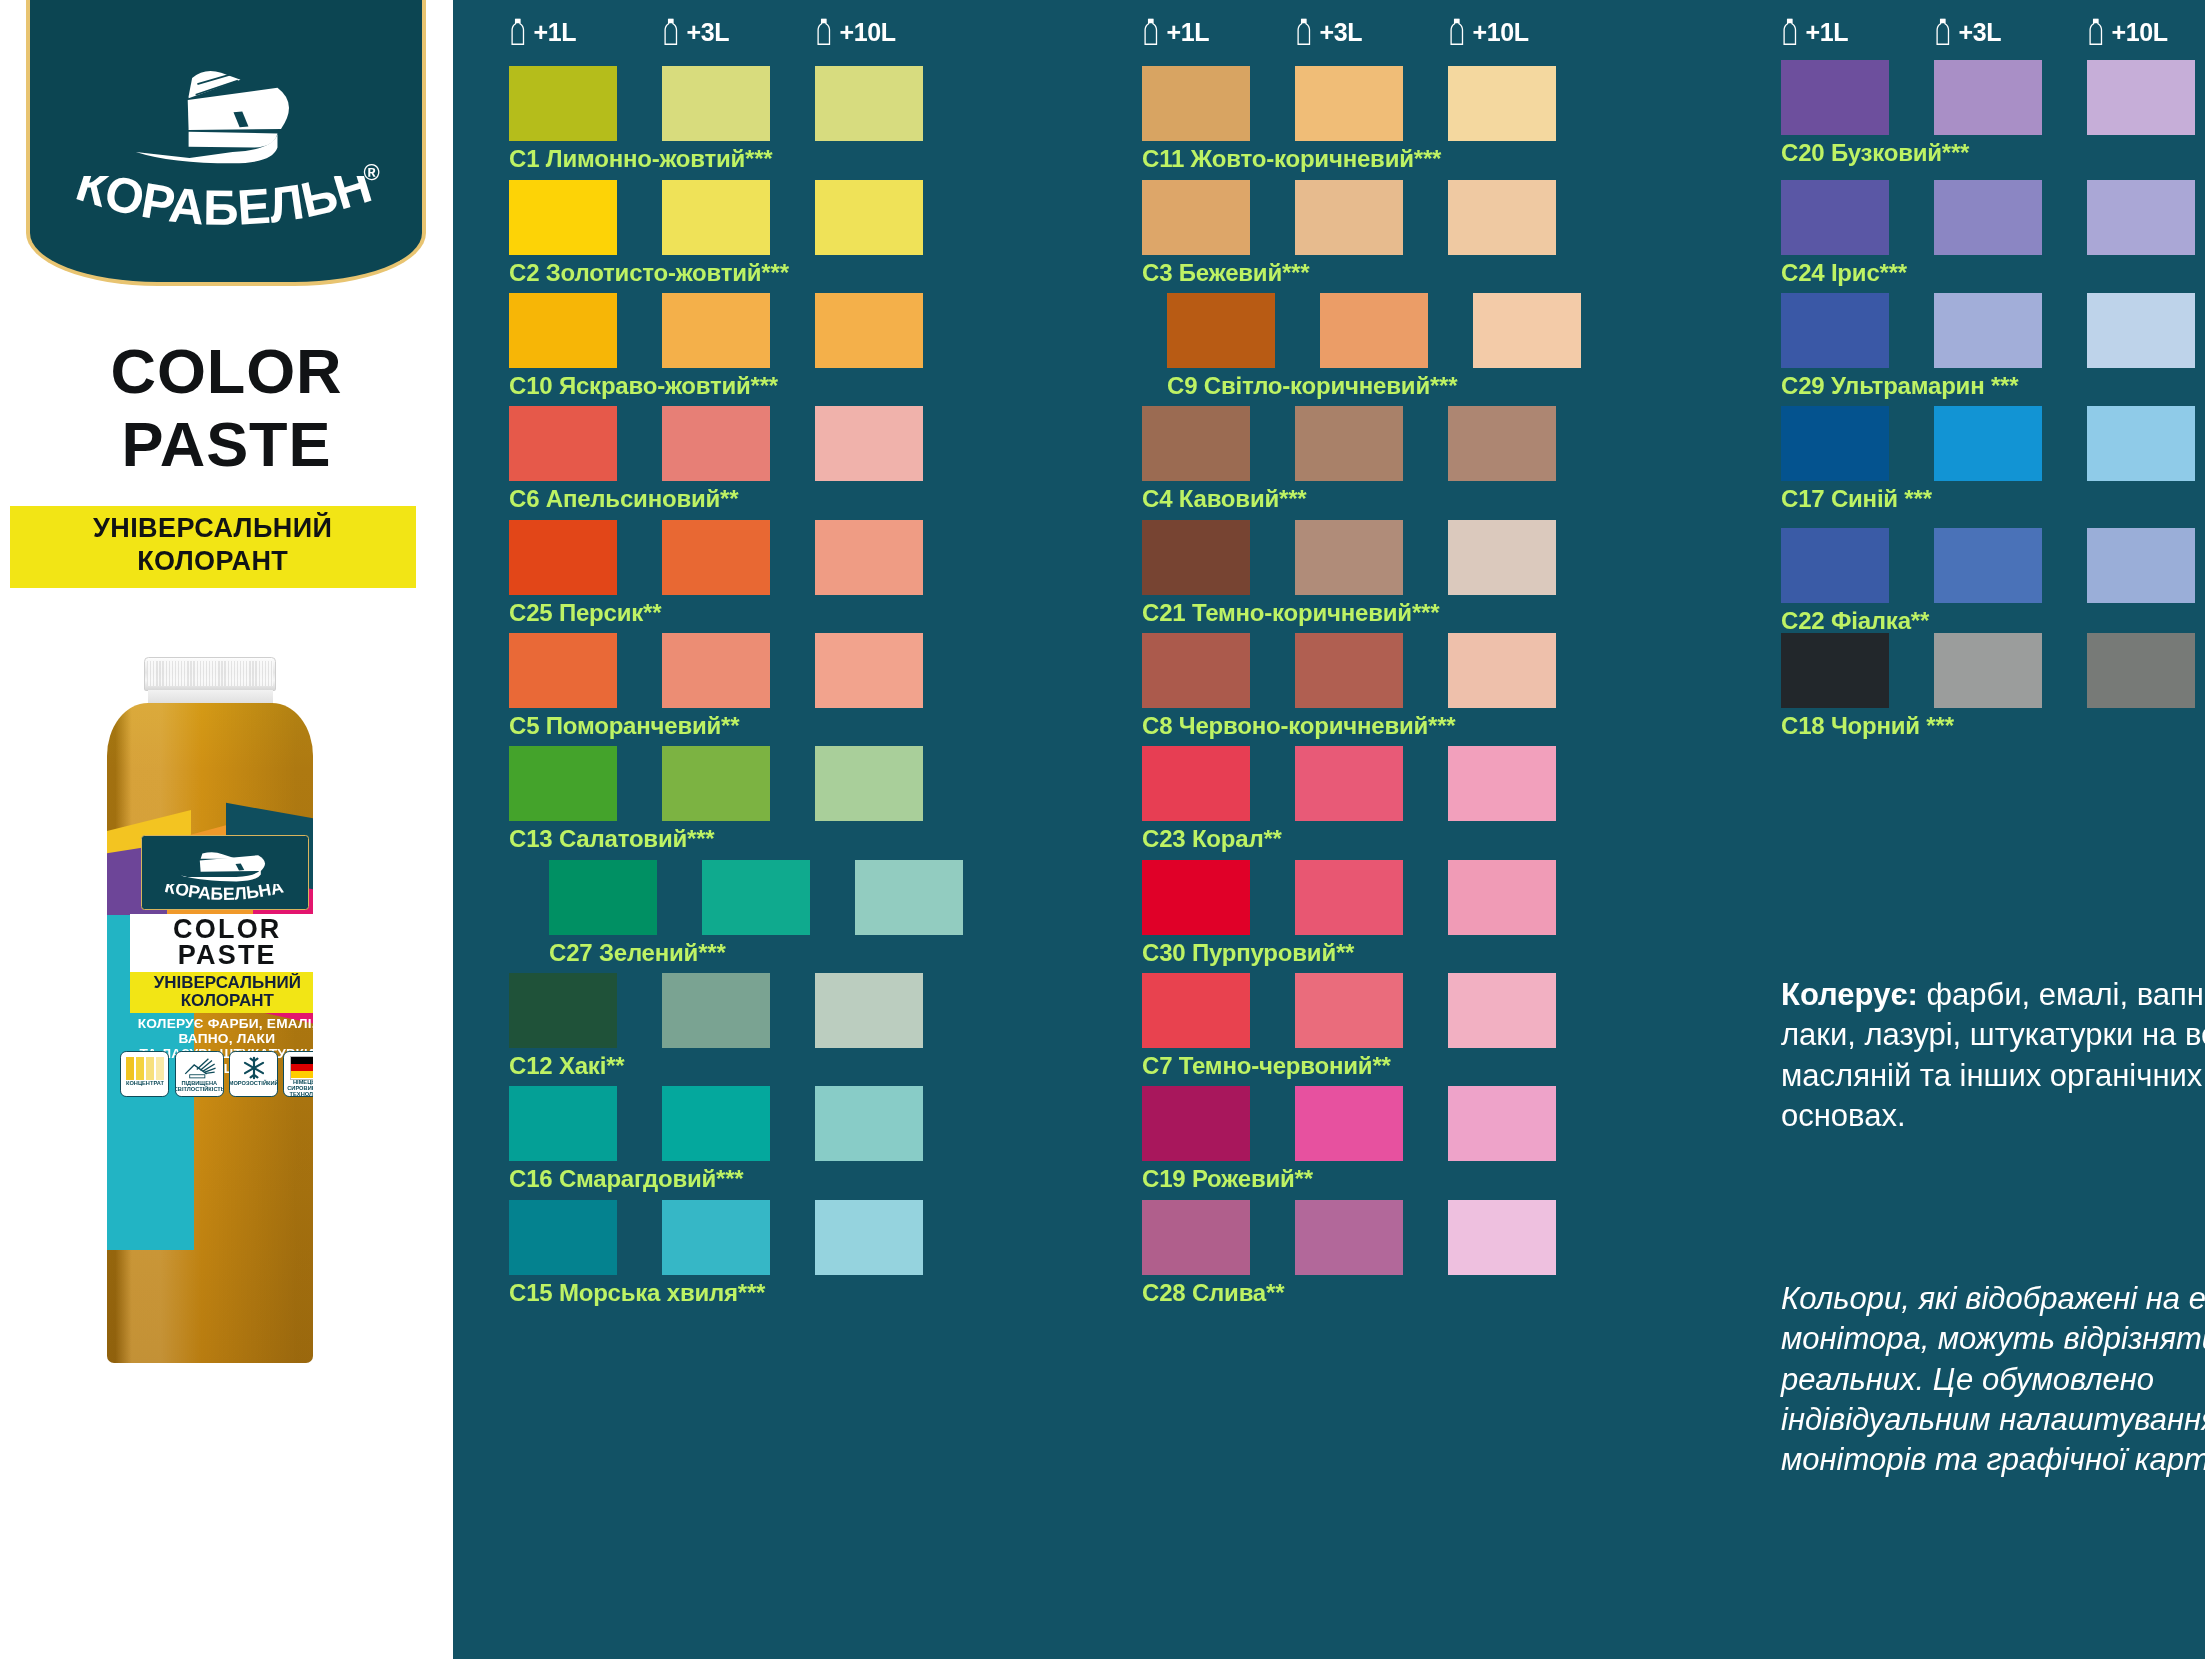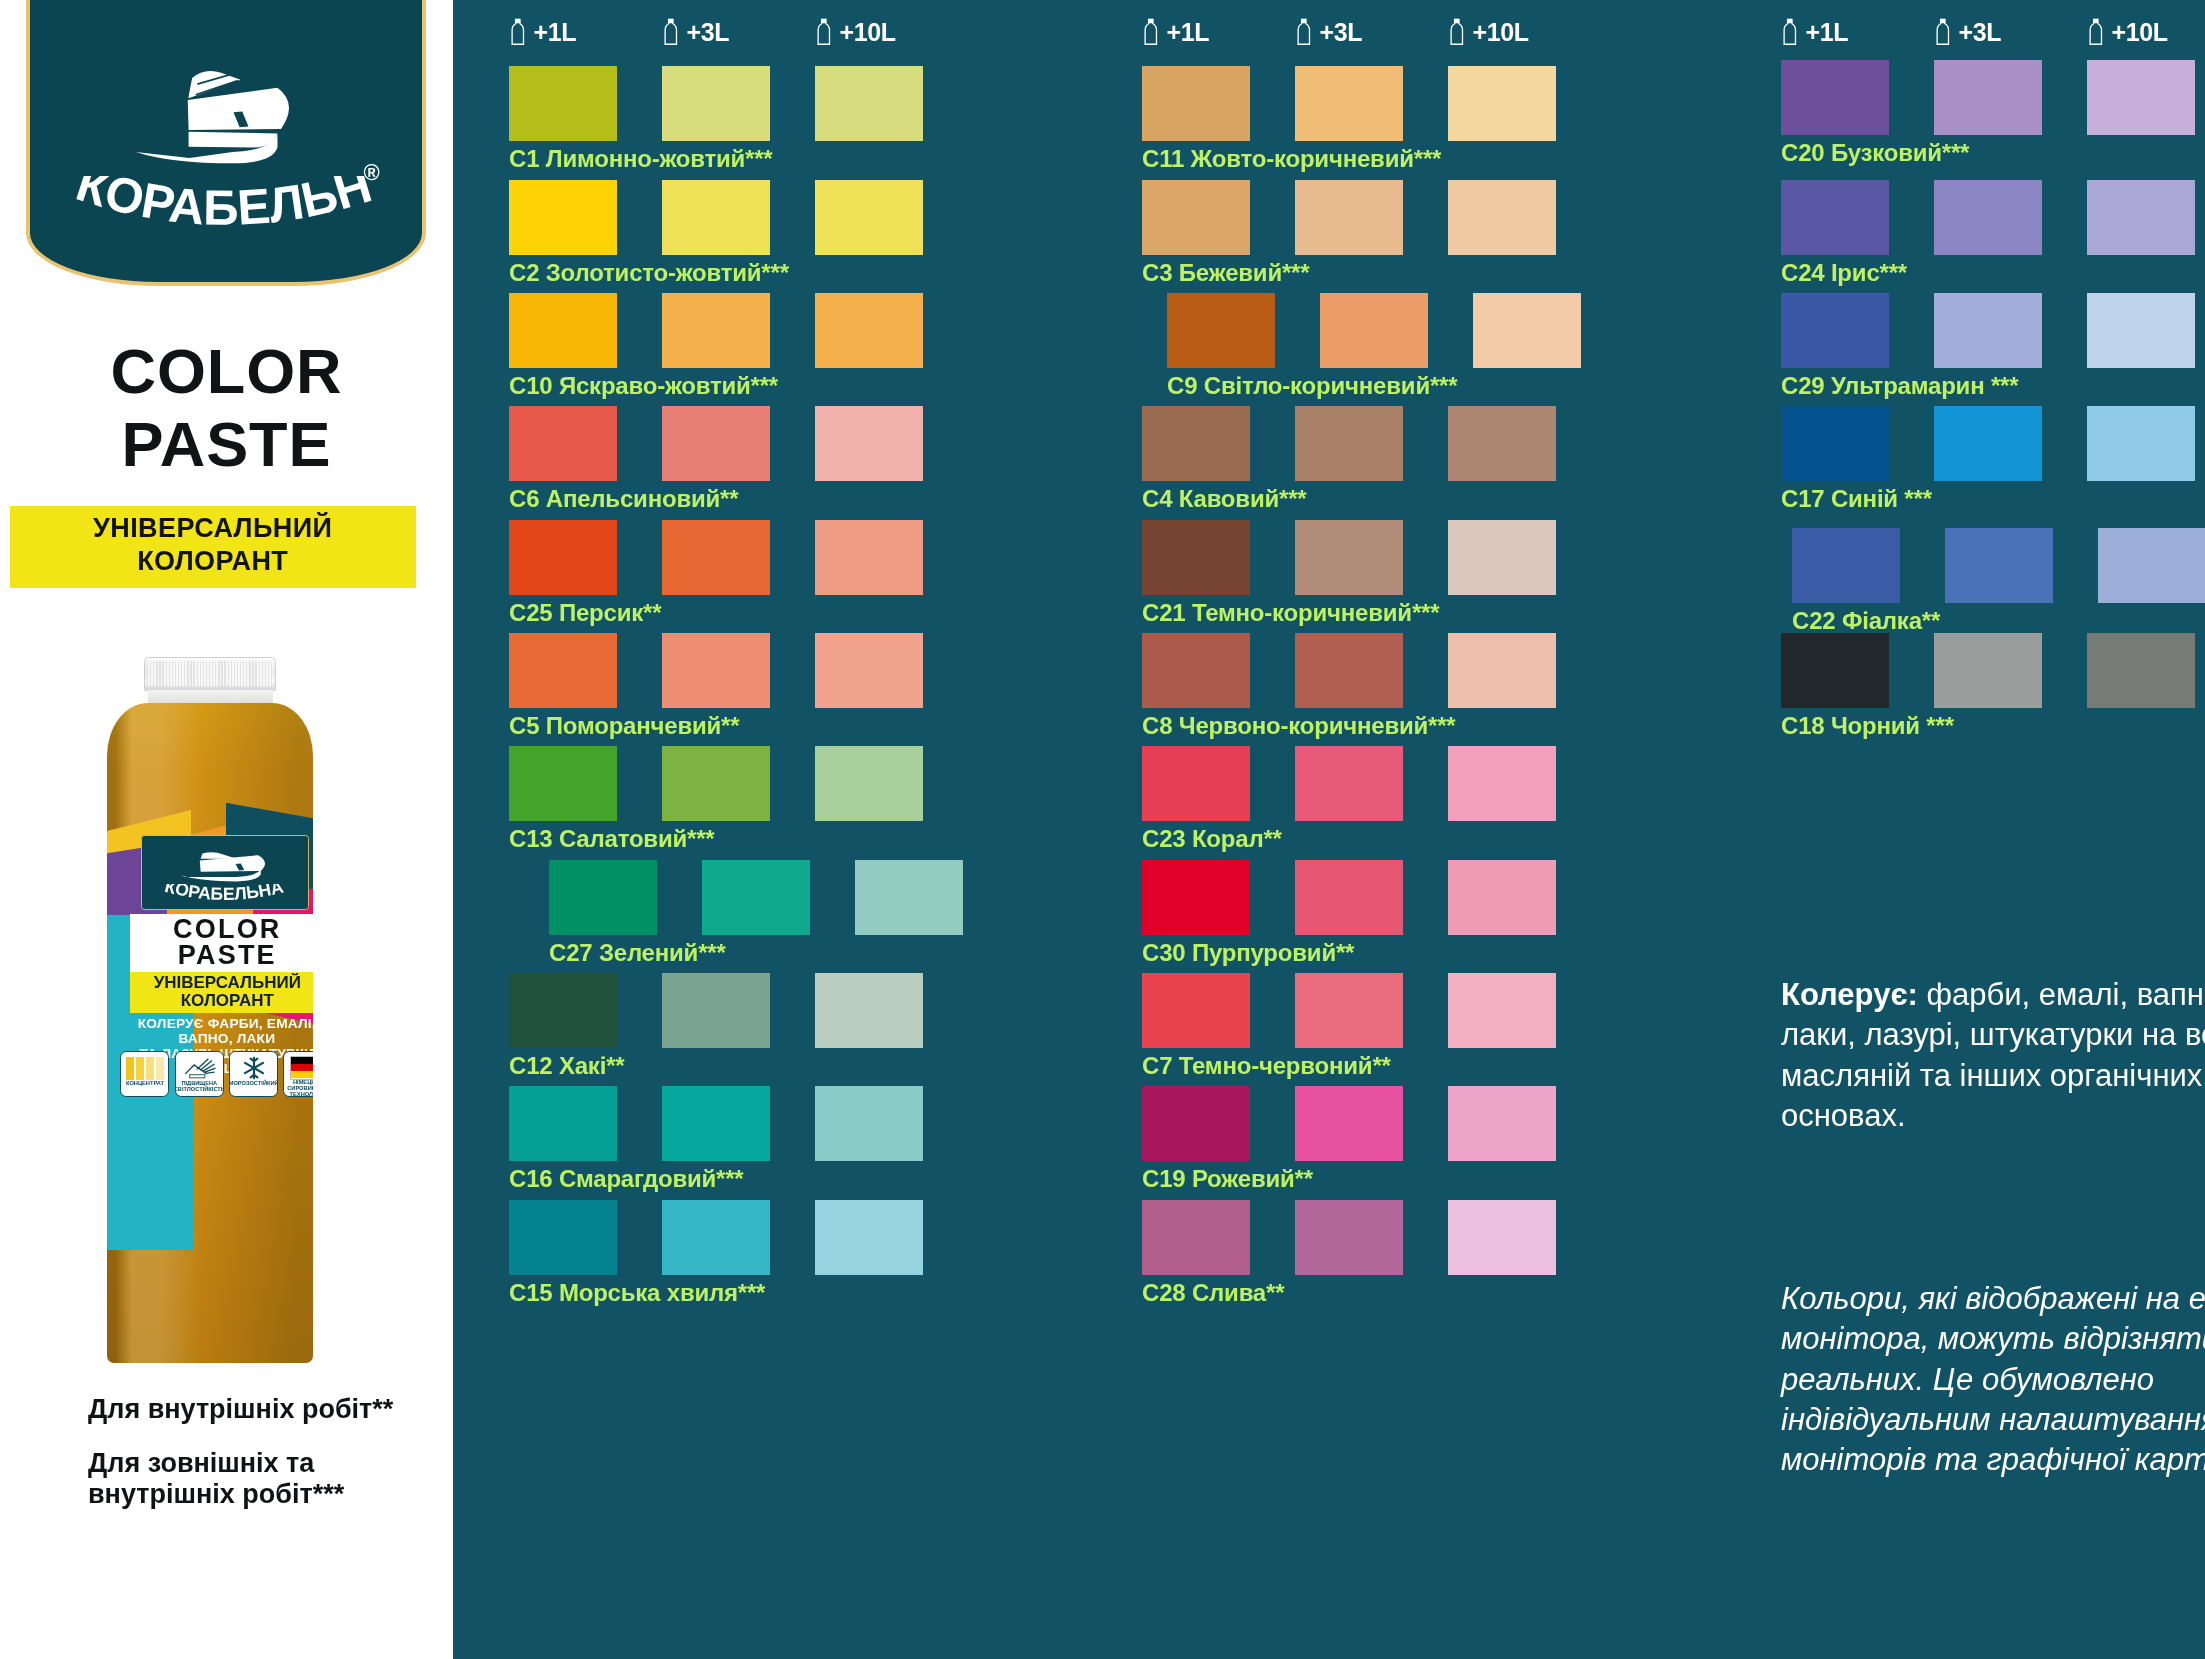--- a/index.html
+++ b/index.html
@@ -316,27 +316,20 @@
                 <i style="background:#fc0"></i>
               </div>
           </div>
           <div class="badge-cap">НІМЕЦЬКА СИРОВИНА
 ТА ТЕХНОЛОГІЯ</div>
         </div>
       </div>
     </div>
   </div>
 
-  <div id="usage-notes">
-    <div class="note">Для внутрішніх
-робіт**</div>
-    <div class="note">Для зовнішніх
-та внутрішніх
-робіт***</div>
-  </div>
 </div>
 
 <div id="chart-panel">
 
   <div class="col" id="col-1">
     <div class="col-header">
       <div class="hdr-cell">
         <svg class="bottle-icon" viewBox="0 0 40 64">
           <path fill="none" stroke="#fff" stroke-width="3" d="M15 3 h10 v10 q8 5 8 14 v33 h-26 v-33 q0-9 8-14 z"></path>
           <rect x="15" y="2" width="10" height="10" fill="#fff"></rect>
@@ -616,21 +609,21 @@
           <div class="row-label">C29 Ультрамарин ***</div>
         </div>
         <div class="swatch-row" style="top: 406px;">
           <div class="swatch-grid">
             <div class="swatch sw-1" style="background: rgb(4, 83, 143);"></div>
             <div class="swatch sw-2" style="background: rgb(18, 148, 212);"></div>
             <div class="swatch sw-3" style="background: rgb(143, 203, 232);"></div>
           </div>
           <div class="row-label">C17 Синій ***</div>
         </div>
-        <div class="swatch-row" style="top: 528px; margin-left: 11px;">
+        <div class="swatch-row" style="top: 528px;">
           <div class="swatch-grid">
             <div class="swatch sw-1" style="background: rgb(58, 91, 166);"></div>
             <div class="swatch sw-2" style="background: rgb(74, 114, 184);"></div>
             <div class="swatch sw-3" style="background: rgb(154, 174, 216);"></div>
           </div>
           <div class="row-label">C22 Фіалка**</div>
         </div>
         <div class="swatch-row" style="top: 633px;">
           <div class="swatch-grid">
             <div class="swatch sw-1" style="background: rgb(34, 39, 43);"></div>

